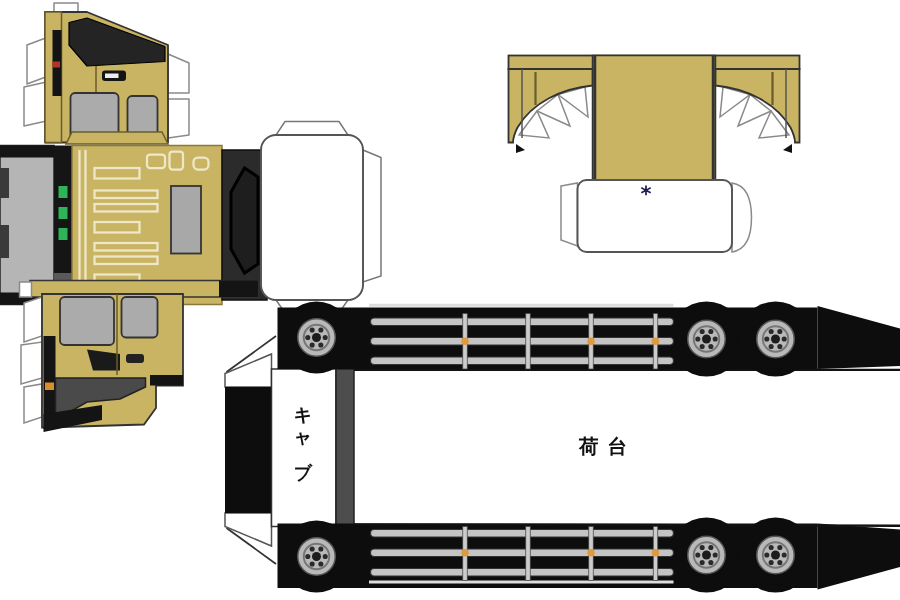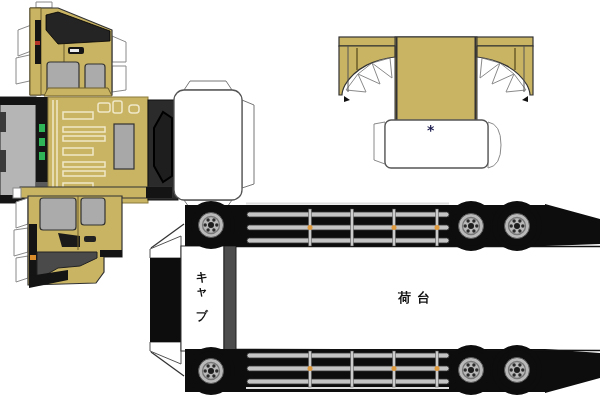--- a/index.html
+++ b/index.html
@@ -2,21 +2,21 @@
 <html><head>
 <meta charset="utf-8">
 <style>
   html,body{margin:0;padding:0;background:#ffffff;}
   .canvas{position:relative;width:600px;height:400px;background:#ffffff;overflow:hidden;
           font-family:"DejaVu Sans",sans-serif;}
   .canvas svg{position:absolute;left:0;top:0;}
   .label{position:absolute;color:#111;}
   .label-cab{left:193px;top:263px;height:86px;writing-mode:vertical-rl;text-orientation:upright;
              font-size:12px;letter-spacing:4px;font-weight:bold;}
-  .label-bed{left:375px;top:289px;width:84px;text-align:center;font-size:13px;
+  .label-bed{left:363px;top:289px;width:84px;text-align:center;font-size:13px;
              letter-spacing:6px;font-weight:bold;}
   .label-mark{left:427px;top:122px;font-size:14px;color:#1a1a4e;font-weight:bold;}
 </style>
 </head>
 <body>
 
 <div class="canvas">
 <svg width="600" height="400" viewBox="0 0 600 400">
   <defs>
     <g id="wheel">

